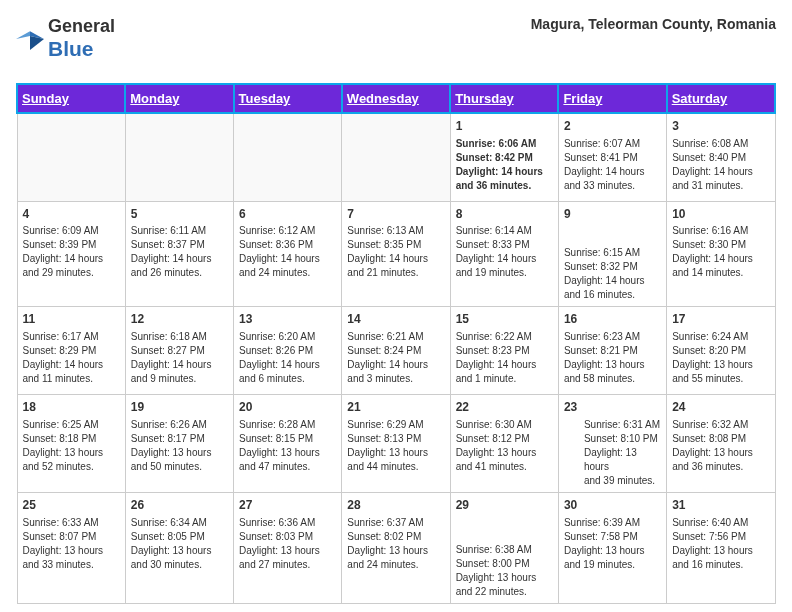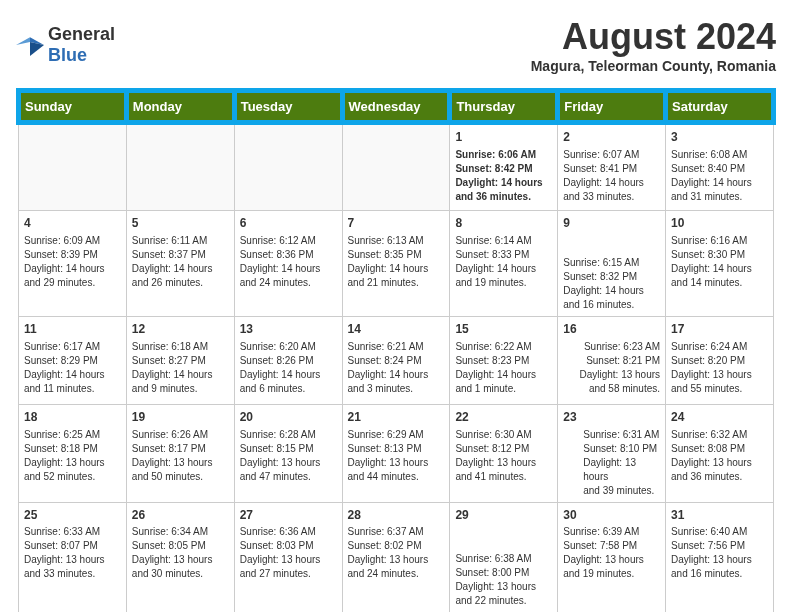--- a/index.html
+++ b/index.html
@@ -6,43 +6,44 @@
     body {
       font-family: Arial, sans-serif;
       background: #fff;
       width: 792px;
       min-height: 612px;
       padding: 16px;
     }
     .header {
       display: flex;
       justify-content: space-between;
-      align-items: center;
-      margin-bottom: 14px;
+      align-items: flex-start;
+      margin-bottom: 22px;
     }
     .logo {
       display: flex;
       align-items: center;
       gap: 4px;
     }
     .title-block { text-align: right; }
     .main-title { font-size: 36px; font-weight: bold; color: #333; }
     .sub-title { font-size: 14px; color: #333; font-weight: bold; }
     .calendar {
       width: 100%;
       border-collapse: collapse;
       font-size: 11px;
     }
     .calendar thead th {
-      background: #4d7c0f;
+      background: #6d28d9;
       color: #fff;
       padding: 6px 4px;
       text-align: left;
       font-size: 13px;
-      border: 5px solid #0ea5e9;
+      border: 2px solid #0ea5e9;
+      text-decoration: underline;
     }
     .calendar tbody td {
       border: 1px solid #ccc;
       vertical-align: top;
       padding: 4px 5px;
       width: calc(100% / 7);
       height: 88px;
       background: #fff;
       color: #333;
       line-height: 1.4;
@@ -80,25 +81,24 @@
 
 <div class="header">
   <div class="logo">
     <svg class="logo-bird" viewBox="0 0 36 28" xmlns="http://www.w3.org/2000/svg">
       <polygon points="18,4 36,14 18,10" fill="#2e6db4"></polygon>
       <polygon points="18,4 0,14 18,10" fill="#5b9bd5"></polygon>
       <polygon points="18,10 36,14 18,28" fill="#1a4f8a"></polygon>
     </svg>
     <div>
       <span style="font-size:18px;font-weight:bold;color:#333;">General</span><br>
-      <span style="font-size:18px;font-weight:bold;color:#2e6db4;">Blue</span>
+      <span style="font-size:21px;font-weight:bold;color:#2e6db4;">Blue</span>
     </div>
   </div>
   <div class="title-block">
-    <div class="main-title">August 2024</div>
     <div class="sub-title">Magura, Teleorman County, Romania</div>
   </div>
 </div>
 
 <table class="calendar">
   <thead>
     <tr id="weekday-header">
         <th>Sunday</th>
         <th>Monday</th>
         <th>Tuesday</th>
@@ -218,21 +218,21 @@
         </td>
         <td>
           <span class="day-number">15</span>
           <div class="day-info" style="white-space: pre-line;">Sunrise: 6:22 AM
 Sunset: 8:23 PM
 Daylight: 14 hours
 and 1 minute.</div>
         </td>
         <td>
           <span class="day-number">16</span>
-          <div class="day-info" style="white-space: pre-line; text-align: right;">Sunrise: 6:23 AM
+          <div class="day-info" style="white-space: pre-line;">Sunrise: 6:23 AM
 Sunset: 8:21 PM
 Daylight: 13 hours
 and 58 minutes.</div>
         </td>
         <td>
           <span class="day-number">17</span>
           <div class="day-info" style="white-space: pre-line;">Sunrise: 6:24 AM
 Sunset: 8:20 PM
 Daylight: 13 hours
 and 55 minutes.</div>

